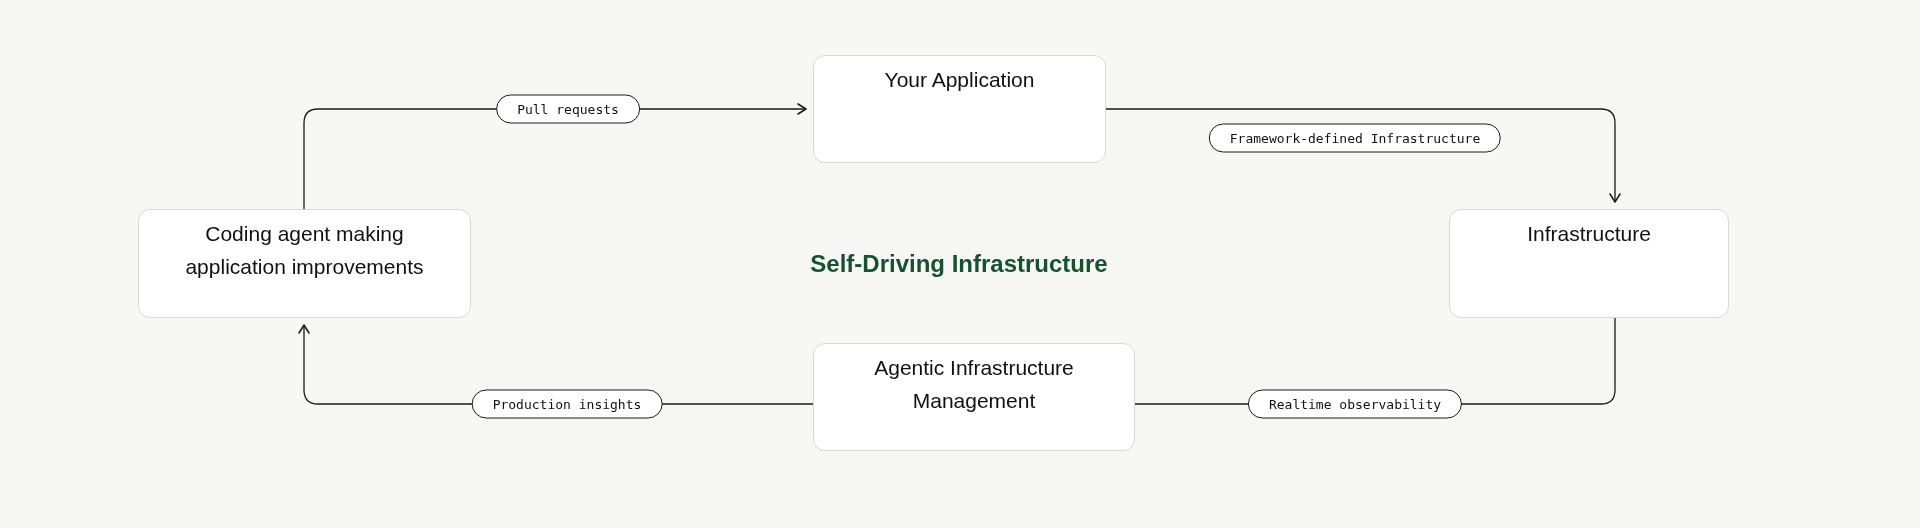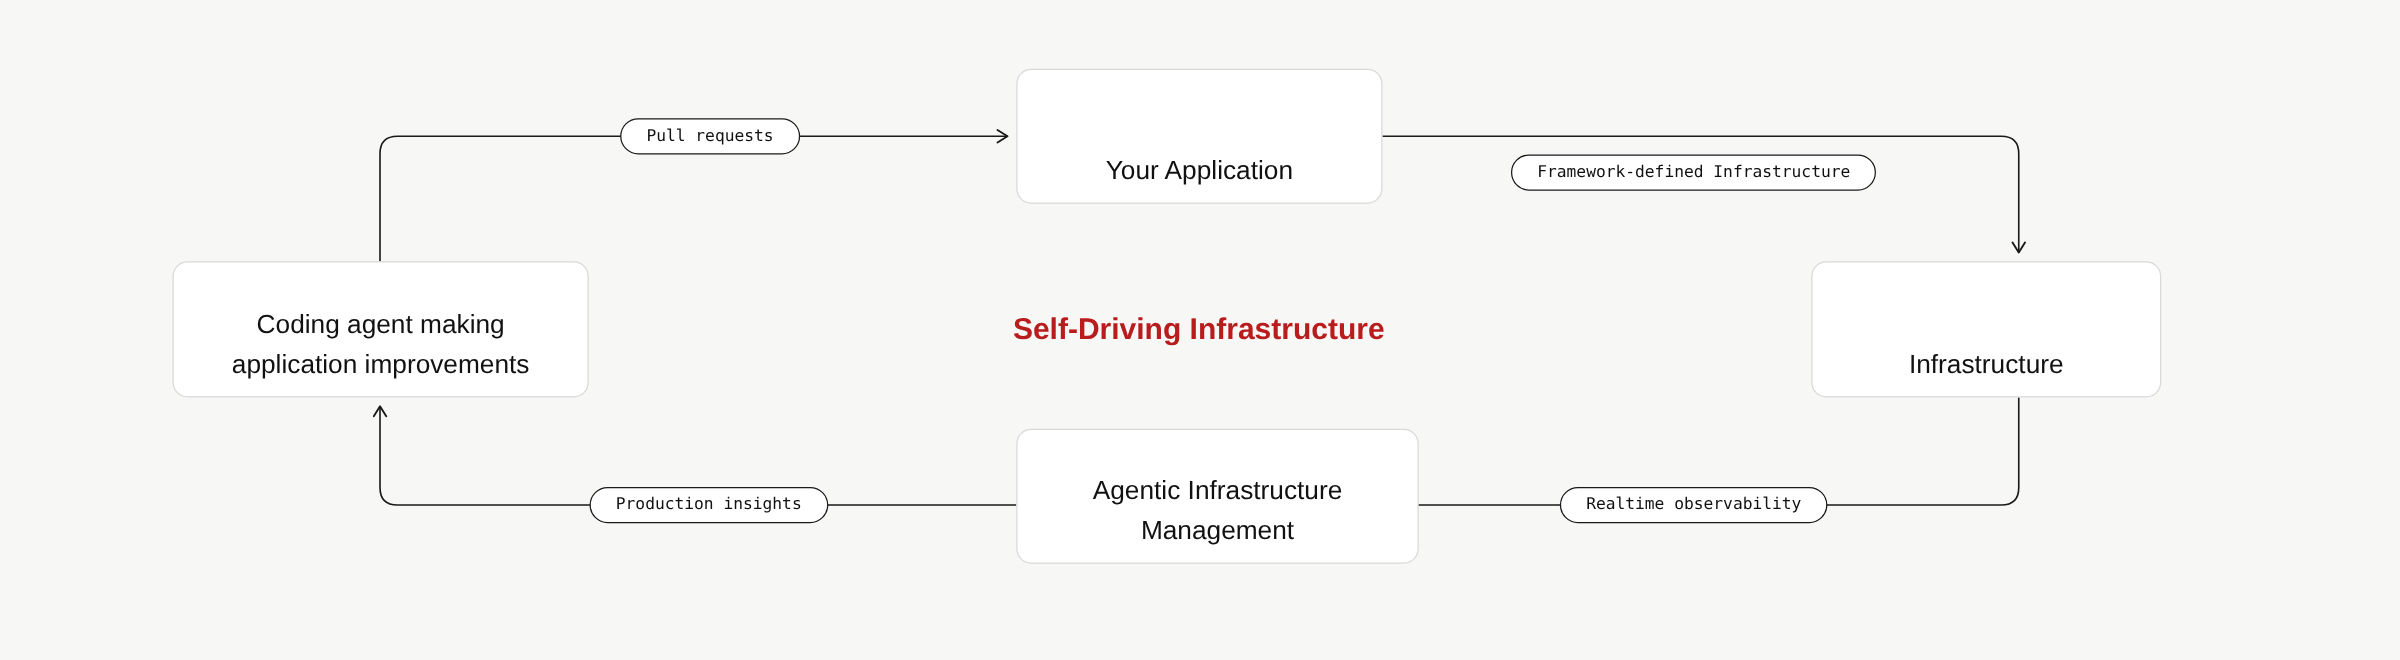--- a/index.html
+++ b/index.html
@@ -26,21 +26,21 @@
     width: 1920px;
     height: 528px;
     pointer-events: none;
   }
   .node {
     position: absolute;
     background: #ffffff;
     border: 1px solid #d9d9d9;
     border-radius: 12px;
     display: flex;
-    align-items: flex-end;
+    align-items: flex-start;
     justify-content: center;
     text-align: center;
     font-size: 21px;
     line-height: 1.55;
     color: #111111;
     box-sizing: border-box;
     padding: 8px 28px;
   }
   .node-your-application   { left: 813px;  top: 55px;  width: 293px; height: 108px; }
   .node-infrastructure     { left: 1449px; top: 209px; width: 280px; height: 109px; }
@@ -64,21 +64,21 @@
   .pill-realtime       { left: 1355px; top: 404px; }
   .pill-production     { left: 567px;  top: 404px; }
   .diagram-title {
     position: absolute;
     left: 959px;
     top: 264px;
     transform: translate(-50%, -50%);
     font-size: 24px;
     font-weight: 700;
     white-space: nowrap;
-    color: #b91c1c;
+    color: #14532d;
   }
 </style>
 </head>
 <body>
 
 <div class="stage">
 
   <svg class="edges" viewBox="0 0 1920 528" xmlns="http://www.w3.org/2000/svg">
     <defs>
       <marker id="arrowhead" markerUnits="userSpaceOnUse" markerWidth="14" markerHeight="14" refX="9" refY="6" orient="auto">

